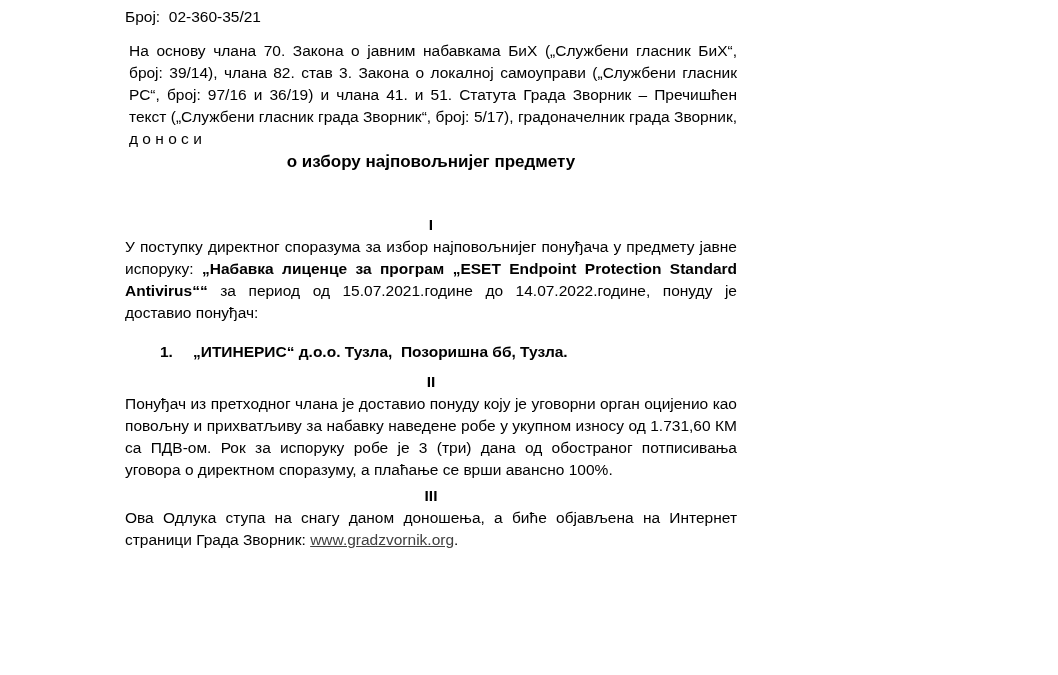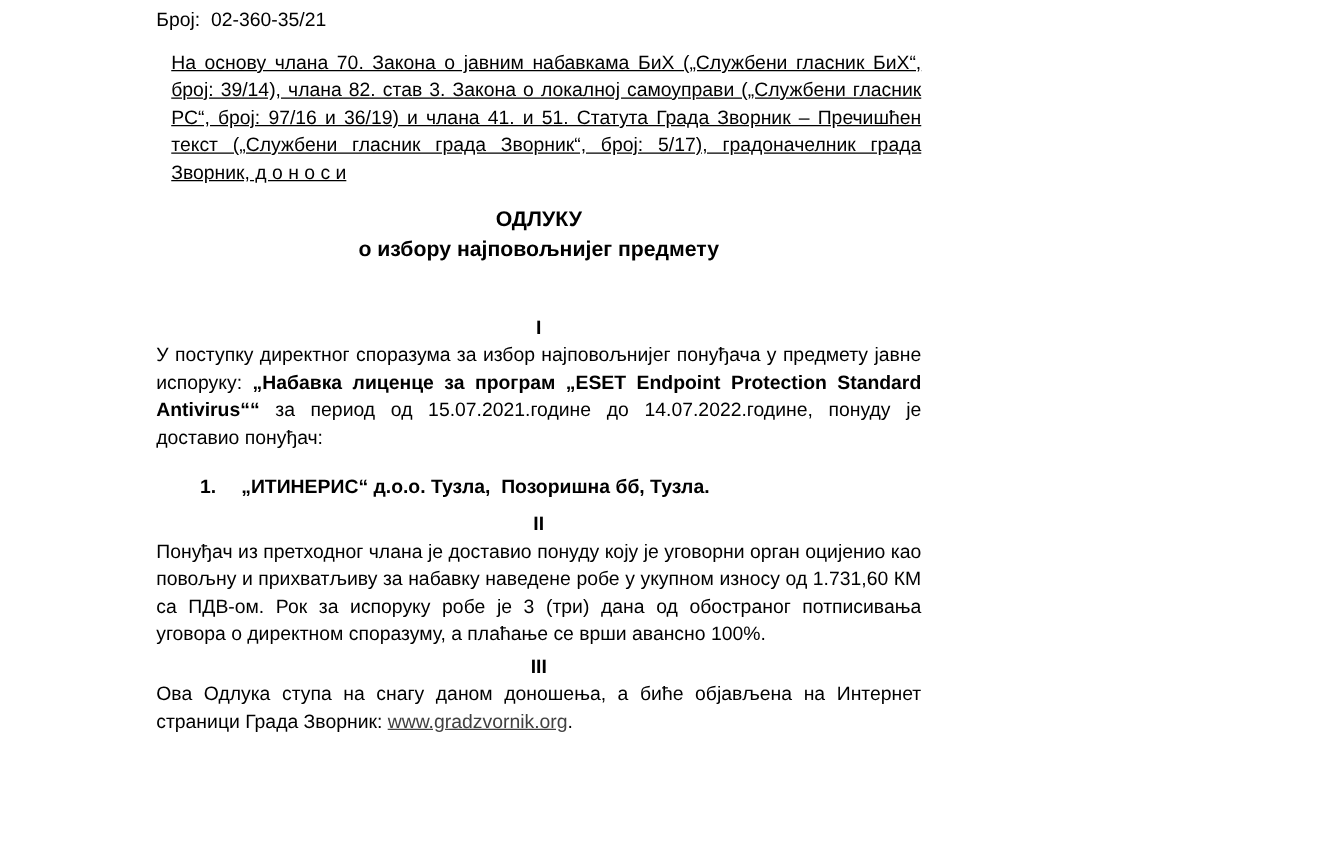--- a/index.html
+++ b/index.html
@@ -21,23 +21,22 @@
     box-sizing: border-box;
     width: 860px;
     height: 675px;
     padding: 6px 123px 4px 125px;
   }
   .hdr-line {
     white-space: pre-wrap;
     text-align: left;
   }
   .preamble {
-    margin: 12px 0 0 12px;
+    margin: 12px 0 0 4px;
     text-align: justify;
-    text-decoration: underline;
   }
   .title {
     margin: 14px 0 0 0;
     font-size: 17px;
     line-height: 24px;
     font-weight: bold;
     text-align: center;
   }
   .subtitle {
     margin: 0;
@@ -76,21 +75,20 @@
 </head>
 <body>
 
 <div class="page">
 
   <div class="hdr-line">Број:  02-360-35/21</div>
 
 
   <p class="preamble">На основу члана 70. Закона о јавним набавкама БиХ („Службени гласник БиХ“, број: 39/14), члана 82. став 3. Закона о локалној самоуправи („Службени гласник РС“, број: 97/16 и 36/19) и члана 41. и 51. Статута Града Зворник – Пречишћен текст („Службени гласник града Зворник“, број: 5/17), градоначелник града Зворник,  д о н о с и</p>
 
-  <div class="title">ОДЛУКУ</div>
 
   <div class="subtitle">о избору најповољнијег предмету</div>
 
   <div class="marker marker-1">I</div>
 
   <p class="para"><span>У поступку директног споразума за избор најповољнијег понуђача у предмету јавне испоруку: </span><span class="bold">„Набавка лиценце за програм „ESET Endpoint Protection Standard Antivirus““</span><span> за период од 15.07.2021.године до 14.07.2022.године, понуду је доставио понуђач:</span></p>
 
   <div class="list-item"><span class="num">1.</span><span>„ИТИНЕРИС“ д.о.о. Тузла,  Позоришна бб, Тузла.</span></div>
 
   <div class="marker marker-2">II</div>

